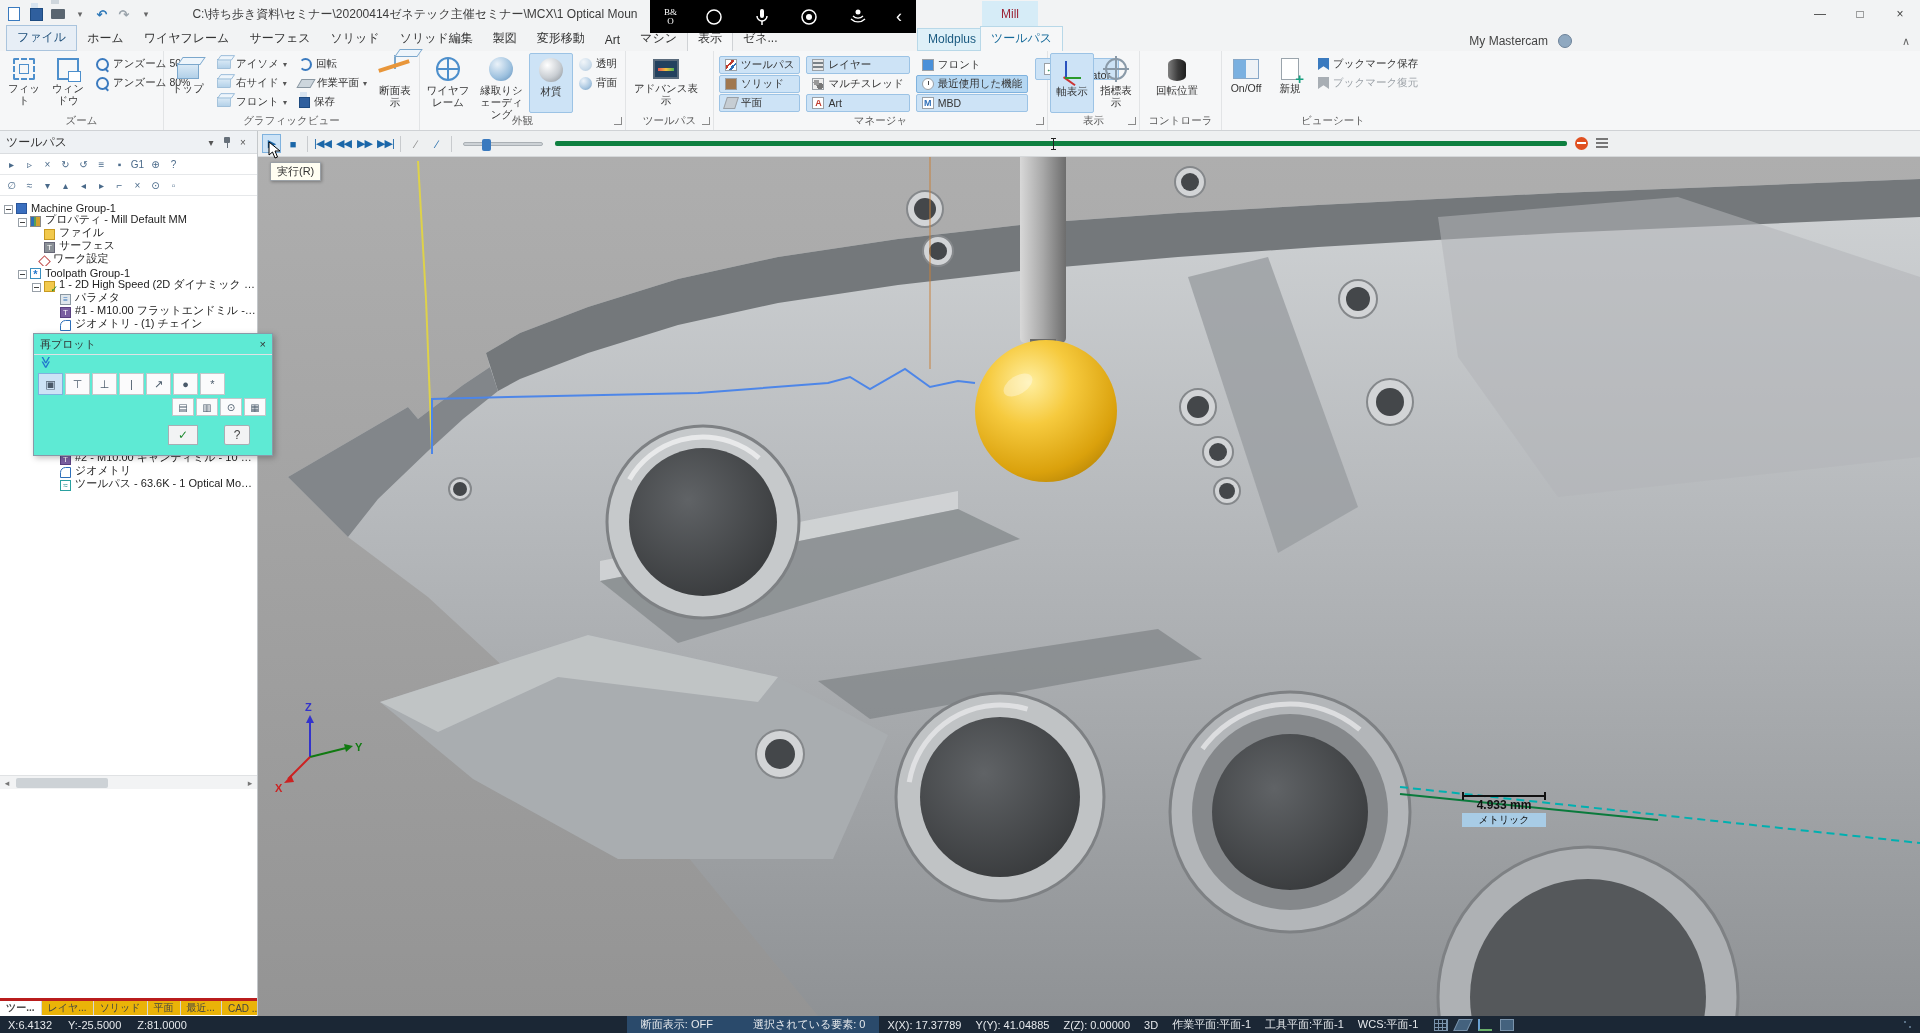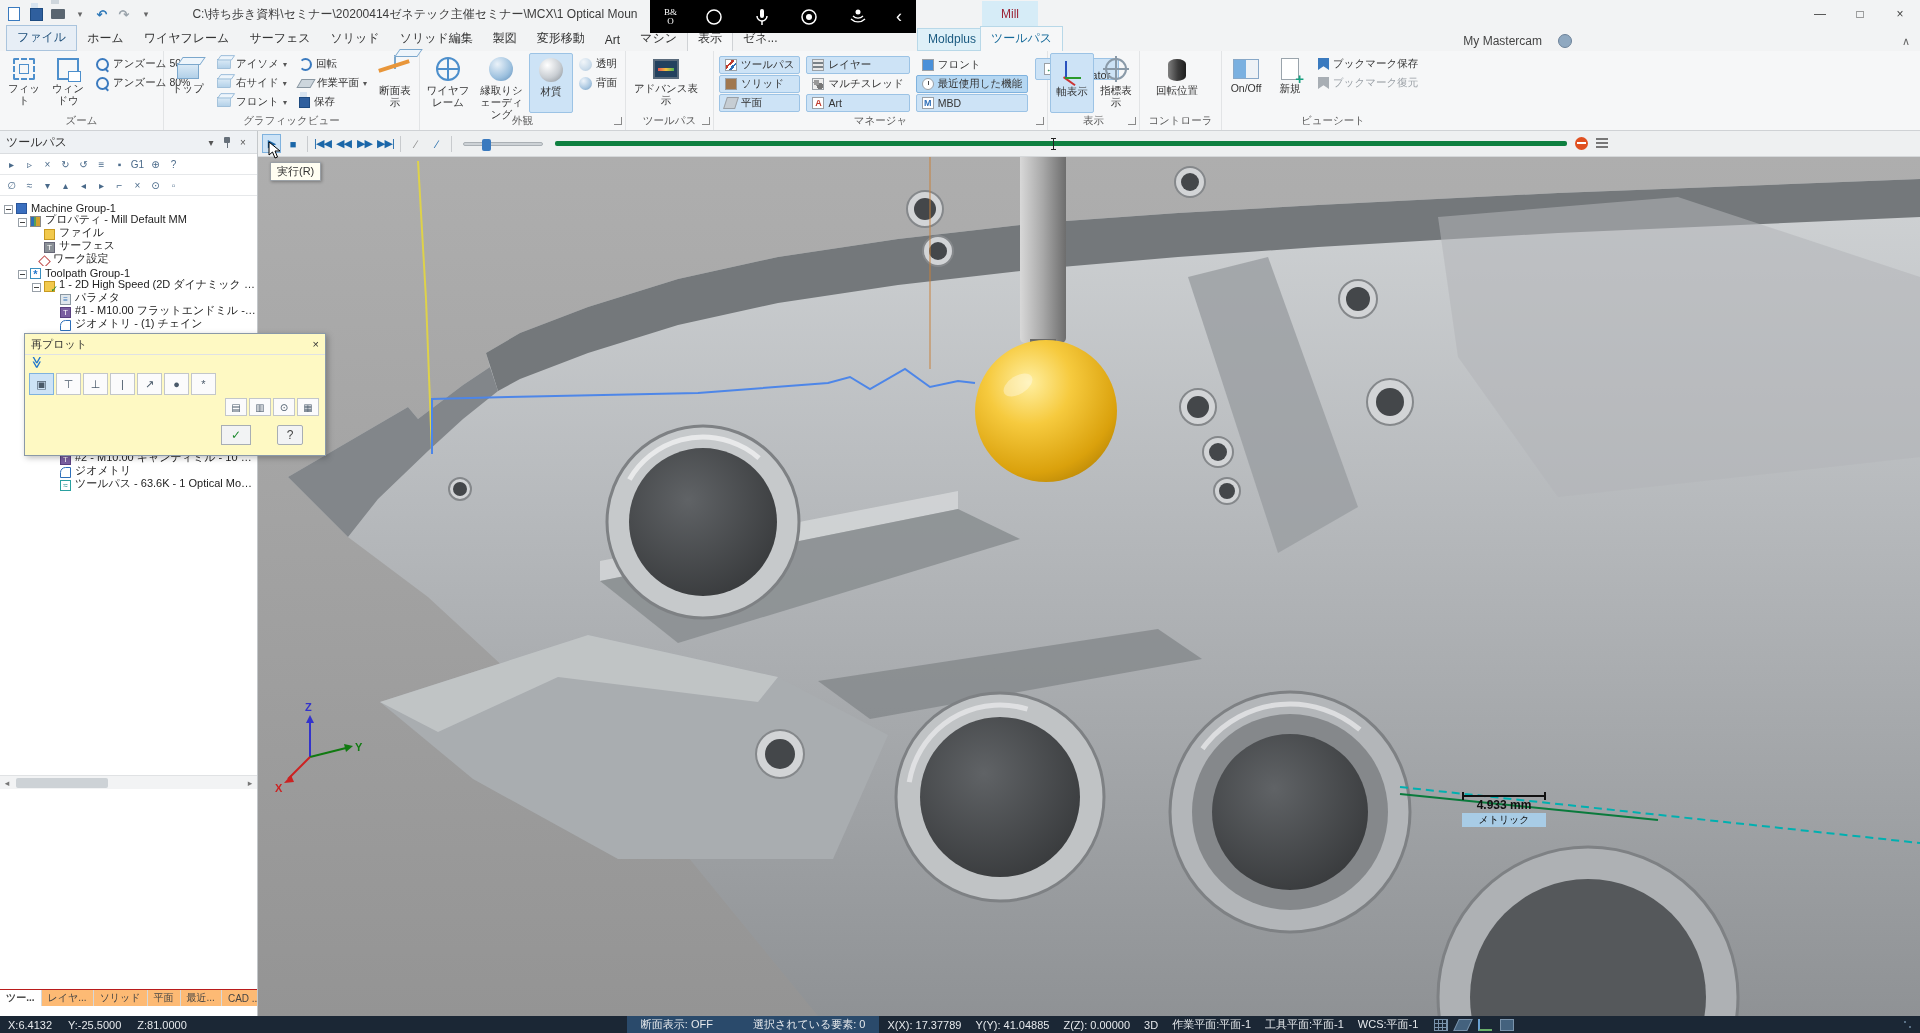--- a/index.html
+++ b/index.html
@@ -21,21 +21,21 @@
   .winbtn{width:40px;height:28px;display:flex;align-items:center;justify-content:center;font-size:12px;color:#444}
   
   .millband{position:absolute;left:982px;top:1px;width:56px;height:26px;background:#d6ecf7;color:#9b2335;font-size:12px;display:flex;align-items:center;justify-content:center}
   
   .tabrow{position:absolute;left:0;top:28px;width:1920px;height:23px;background:#f2f3f4;display:flex;align-items:flex-end}
   .rtab{padding:3px 10px 4px;font-size:12px;color:#333;white-space:nowrap}
   .rtab.file{background:#e7eef6;border:1px solid #aac4dd;color:#1d4e79;margin-left:6px}
   .rtab.active{background:#f6f7f8;border:1px solid #cfd2d5;border-bottom:none}
   .ctab{position:absolute;bottom:0;padding:3px 10px 4px;font-size:12px;background:#def0f8;border:1px solid #b8d8e8;color:#1a5a80}
   .ctab.sel{background:#f6f7f8;border-bottom:none;color:#156a9a}
-  .account{position:absolute;right:348px;bottom:3px;display:flex;align-items:center;gap:16px;font-size:12px;color:#444}
+  .account{position:absolute;right:348px;bottom:3px;display:flex;align-items:center;gap:10px;font-size:12px;color:#444}
   .avatar{width:14px;height:14px;border-radius:50%;background:#8fa8c0;border:1px solid #6d8299}
   .ribcollapse{position:absolute;right:10px;bottom:3px;color:#666;font-size:11px}
   
   .ribbon{position:absolute;left:0;top:51px;width:1920px;height:80px;background:#f6f7f8;border-bottom:1px solid #cfd2d5;display:flex}
   .rgroup{height:100%;border-right:1px solid #e2e4e6;display:flex;flex-direction:column;position:relative;flex:0 0 auto}
   .rgc{flex:1;display:flex;align-items:flex-start;padding:2px 2px 0}
   .rglabel{height:16px;text-align:center;font-size:10.5px;color:#5a5a5a;position:relative}
   .launch{position:absolute;right:3px;top:3px;width:8px;height:8px;border-right:1px solid #8a8a8a;border-bottom:1px solid #8a8a8a}
   .rbtn-lg{display:flex;flex-direction:column;align-items:center;justify-content:flex-start;min-width:44px;padding:1px 3px;height:60px;font-size:10.5px;line-height:1.15;text-align:center;color:#333}
   .rbtn-lg.sel,.rbtn-sm.sel{background:#cde3f6;border:1px solid #9cc3e5;border-radius:2px}
@@ -153,25 +153,25 @@
   .i-tooldef::before{content:"T"}
   .i-geom{background:#fff;border:1px solid #2e6fb8;border-radius:50% 0 0 0}
   .i-tpfile{background:#fff;border:1px solid #2aa0a0;color:#1d8a8a}
   .i-tpfile::before{content:"≈"}
   .tlabel{overflow:hidden;text-overflow:ellipsis}
   .spacer{height:121px}
   .hscroll{position:absolute;left:0;top:644px;width:257px;height:14px;background:#f2f3f4;border-top:1px solid #e0e2e4;display:flex;align-items:center}
   .hsbtn{width:14px;text-align:center;color:#777;font-size:9px}
   .hstrack{flex:1;height:10px;position:relative}
   .hsthumb{position:absolute;left:2px;top:0;width:92px;height:10px;background:#cdd2d6;border-radius:2px}
-  .ptabs{position:absolute;left:0;bottom:10px;width:257px;height:17px;display:flex;background:#fdba74;border-top:1px solid #b91c1c}
+  .ptabs{position:absolute;left:0;bottom:1px;width:257px;height:17px;display:flex;background:#eab308;border-top:3px solid #b91c1c}
   .ptab{padding:1px 6px;font-size:10px;color:#444;border-right:1px solid #d5d8da;display:flex;align-items:center;white-space:nowrap}
   .ptab.active{background:#fff;font-weight:bold}
   
-  .dialog{position:absolute;left:24px;top:333px;width:302px;height:123px;background:#fef9c3;border:1px solid #8a99a8;box-shadow:2px 2px 6px rgba(0,0,0,.25);z-index:30}
+  .dialog{position:absolute;left:33px;top:333px;width:240px;height:123px;background:#5eead4;border:1px solid #8a99a8;box-shadow:2px 2px 6px rgba(0,0,0,.25);z-index:30}
   .dhead{height:21px;display:flex;align-items:center;padding:0 6px;font-size:11px;color:#333;border-bottom:1px solid #e0e2e4}
   .dhead .sp{flex:1}
   .dexpand{color:#2277cc;font-weight:bold;font-size:12px;transform:rotate(90deg);width:16px;margin:2px 0 0 4px}
   .dtools{display:flex;gap:2px;padding:2px 4px}
   .dtool{width:25px;height:22px;border:1px solid #c3c7ca;background:#fbfbfc;display:flex;align-items:center;justify-content:center;font-size:11px;color:#4a5a6a}
   .dtool.sel{background:#cde3f6;border-color:#7fb2de}
   .dtools2{display:flex;gap:2px;justify-content:flex-end;padding:1px 6px}
   .dtool.sm{width:22px;height:18px;font-size:10px}
   .dactions{display:flex;justify-content:flex-end;gap:26px;padding:8px 22px 0}
   .dok{width:30px;height:20px;border:1px solid #a8aeb4;background:#f2f3f4;color:#1d8a2e;font-weight:bold;display:flex;align-items:center;justify-content:center}

